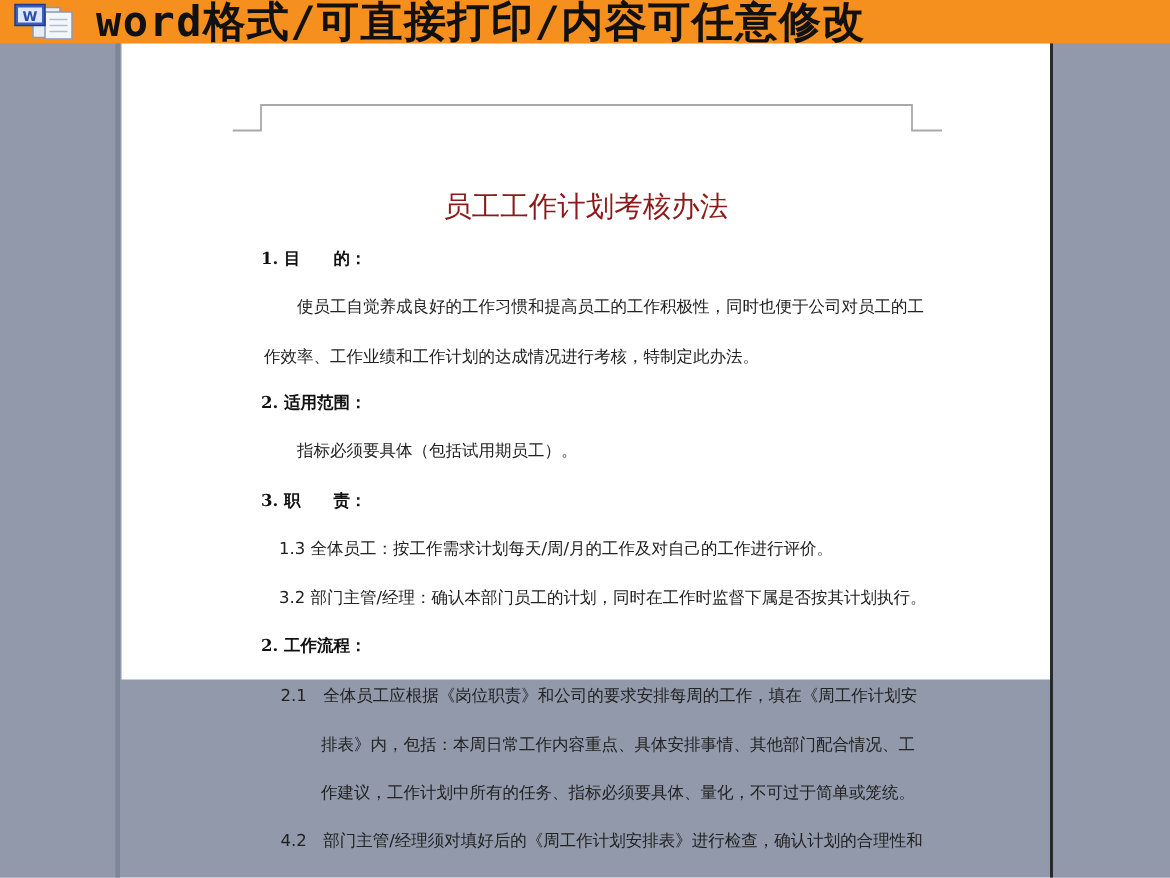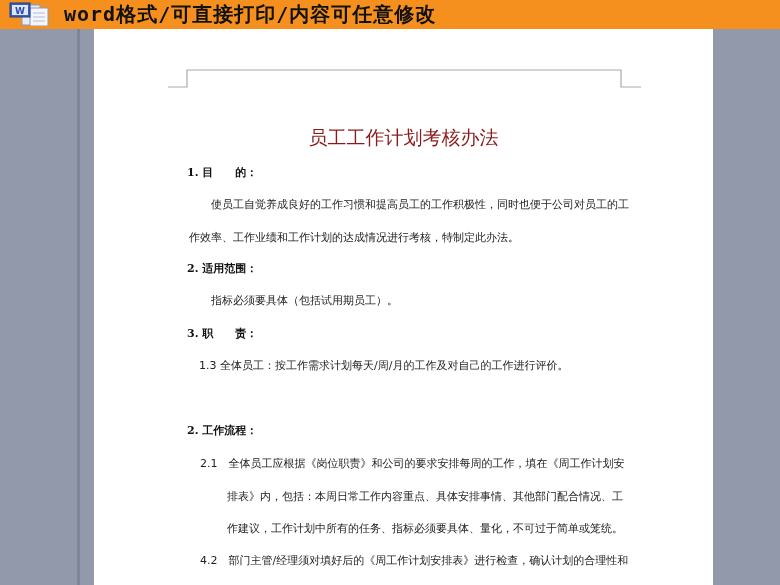--- a/index.html
+++ b/index.html
@@ -12,41 +12,41 @@
     position: absolute; left: 0; top: 0; width: 780px; height: 29px;
     background: #f5901e;
     display: flex; align-items: center;
   }
   .word-icon {
     position: absolute; left: 8px; top: 2px; width: 46px; height: 24px;
   }
   .banner-text {
     position: absolute; left: 64px; top: 0; height: 21px; line-height: 29px;
     font-family: "DejaVu Sans Mono", "Liberation Mono", monospace;
-    font-weight: bold; font-size: 20px; color: #111; letter-spacing: 1px;
+    font-weight: bold; font-size: 28px; color: #111; letter-spacing: 1px;
     white-space: nowrap;
   }
   .side-left {
     position: absolute; left: 0; top: 29px; width: 80px; height: 556px;
     background: #9199ab;
   }
   .side-left .edge {
     position: absolute; right: 0; top: 0; width: 3px; height: 100%;
     background: #7d8598;
   }
   .side-right {
     position: absolute; left: 700px; top: 29px; width: 80px; height: 556px;
     background: #9199ab;
   }
   .side-right .edge {
     position: absolute; left: 0; top: 0; width: 2px; height: 100%;
     background: #2a2a2a;
   }
   .page {
-    position: absolute; left: 94px; top: 29px; width: 619px; height: 556px;
+    position: absolute; left: 81px; top: 29px; width: 619px; height: 424px;
     background: #ffffff;
   }
   .header-bracket {
     position: absolute; left: 74px; top: 40px; width: 473px; height: 20px;
   }
   .title {
     position: absolute; left: 0; width: 619px; top: 96px;
     text-align: center; font-size: 19px; color: #8b1a1a;
   }
   .h {
@@ -91,19 +91,20 @@
 
   <div class="h" style="left:93px; top:136px;">1. 目　　的：</div>
   <div class="p" style="left:95px; top:201px;">作效率、工作业绩和工作计划的达成情况进行考核，特制定此办法。</div>
   <div class="p" style="left:117px; top:168px;">使员工自觉养成良好的工作习惯和提高员工的工作积极性，同时也便于公司对员工的工</div>
 
   <div class="h" style="left:93px; top:232px;">2. 适用范围：</div>
   <div class="p" style="left:117px; top:264px;">指标必须要具体（包括试用期员工）。</div>
 
   <div class="h" style="left:93px; top:297px;">3. 职　　责：</div>
   <div class="p" style="left:105px; top:329px;">1.3 全体员工：按工作需求计划每天/周/月的工作及对自己的工作进行评价。</div>
+  <div class="p" style="left:105px; top:362px;">3.2 部门主管/经理：确认本部门员工的计划，同时在工作时监督下属是否按其计划执行。</div>
 
   <div class="h" style="left:93px; top:394px;">2. 工作流程：</div>
   <div class="p" style="left:106px; top:427px;">2.1　全体员工应根据《岗位职责》和公司的要求安排每周的工作，填在《周工作计划安</div>
   <div class="p" style="left:133px; top:492px;">作建议，工作计划中所有的任务、指标必须要具体、量化，不可过于简单或笼统。</div>
   <div class="p" style="left:133px; top:460px;">排表》内，包括：本周日常工作内容重点、具体安排事情、其他部门配合情况、工</div>
   <div class="p" style="left:106px; top:524px;text-align:right;">4.2　部门主管/经理须对填好后的《周工作计划安排表》进行检查，确认计划的合理性和</div>
 </div>
 
 </body></html>

